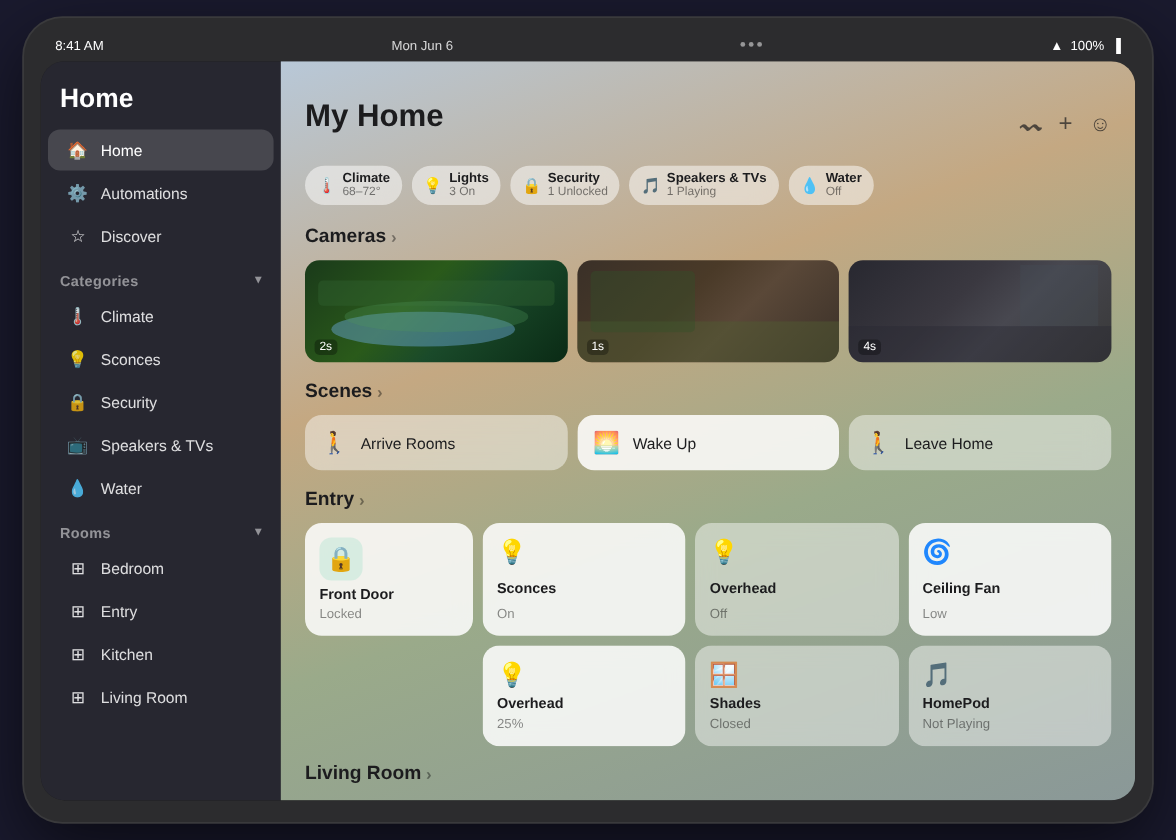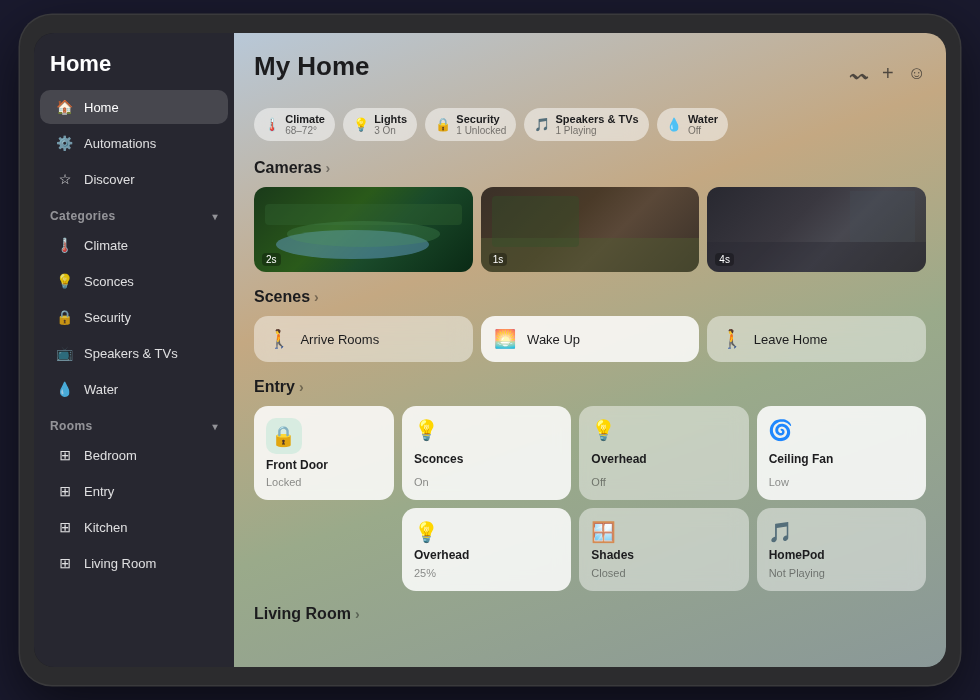--- a/index.html
+++ b/index.html
@@ -85,21 +85,20 @@
     }
 
     .sidebar-item.active {
       background: rgba(255,255,255,0.15);
       color: white;
       font-weight: 500;
     }
 
     .sidebar-section-header {
       display: flex;
-      align-items: center;
       justify-content: space-between;
       padding: 12px 16px 4px 16px;
       color: rgba(255,255,255,0.5);
       font-size: 12px;
       font-weight: 600;
       letter-spacing: 0.03em;
       text-transform: none;
     }
 
     .sidebar-icon {
@@ -110,21 +109,21 @@
       justify-content: center;
       font-size: 14px;
       flex-shrink: 0;
     }
 
     
     .main-content {
       flex: 1;
       background: linear-gradient(160deg, #b8c8d8 0%, #c4a882 35%, #9aaa8a 60%, #8a9898 100%);
       overflow-y: auto;
-      padding: 18px 20px;
+      padding: 30px 20px;
       position: relative;
     }
 
     .main-title {
       font-size: 26px;
       font-weight: 700;
       color: #1c1c1e;
       margin-bottom: 14px;
     }
 
@@ -326,20 +325,34 @@
     }
     .icon-yellow { color: #ffcc00; }
     .icon-blue { color: #3090ff; }
     .icon-gray { color: #aaaaaa; }
   </style>
 </head>
 <body>
 
 <div class="ipad">
 
+  <div class="ipad-top-bar">
+    <span style="color:white;font-weight:500;">8:41 AM</span>
+    <span style="color:white;opacity:0.8;">Mon Jun 6</span>
+    <div class="dots">
+      <div class="dot"></div>
+        <div class="dot"></div>
+        <div class="dot"></div>
+    </div>
+    <div class="status-right">
+      <span class="wifi-icon">▲</span>
+      <span style="color:white;font-size:11px;">100%</span>
+      <span style="color:white;font-size:11px;">▐</span>
+    </div>
+  </div>
 
   <div class="ipad-screen">
 
     <div class="sidebar">
       <div class="sidebar-title">Home</div>
 
       <div class="sidebar-item active">
         <span class="sidebar-icon">🏠</span>
         <span>Home</span>
       </div>

